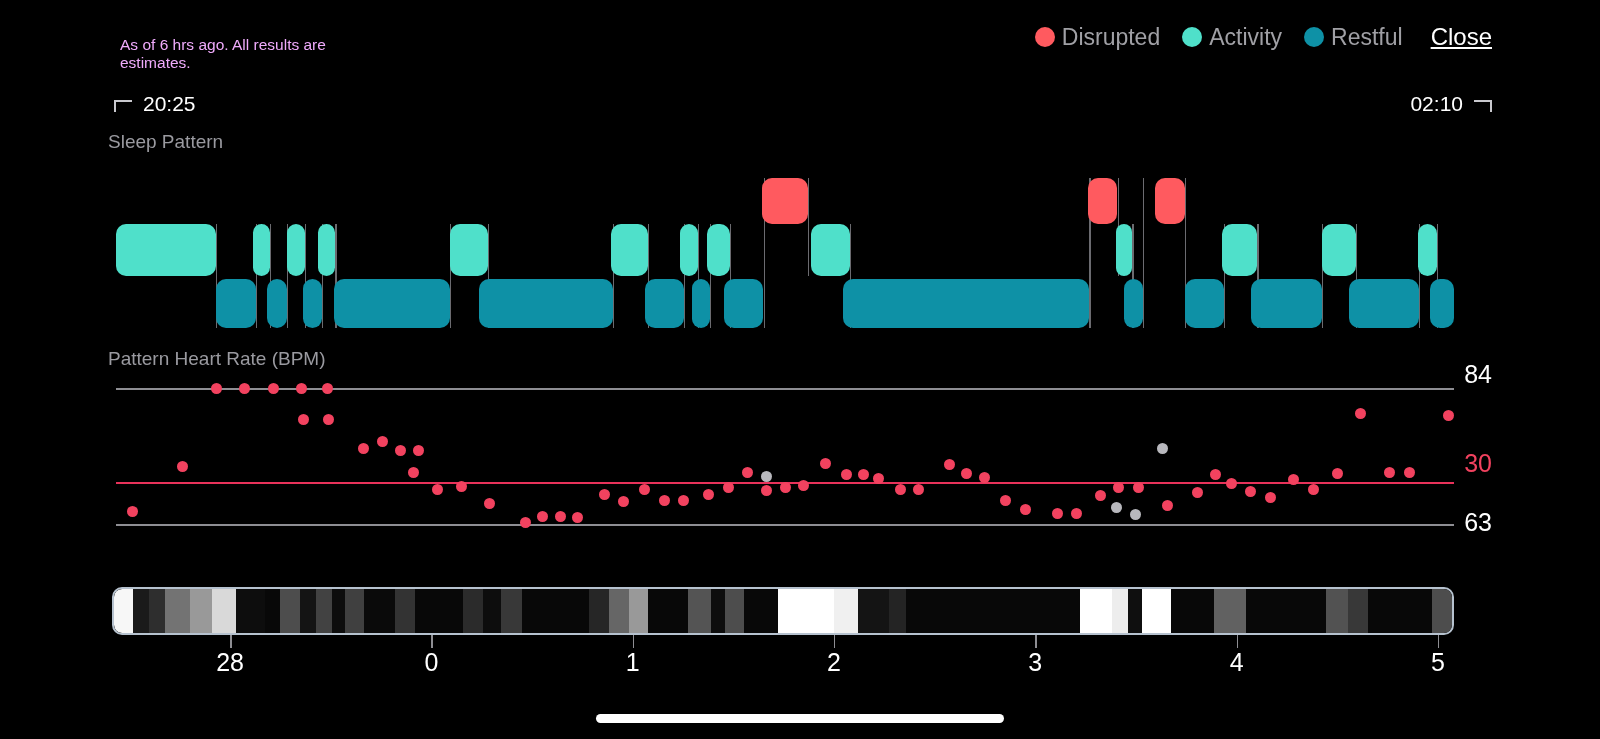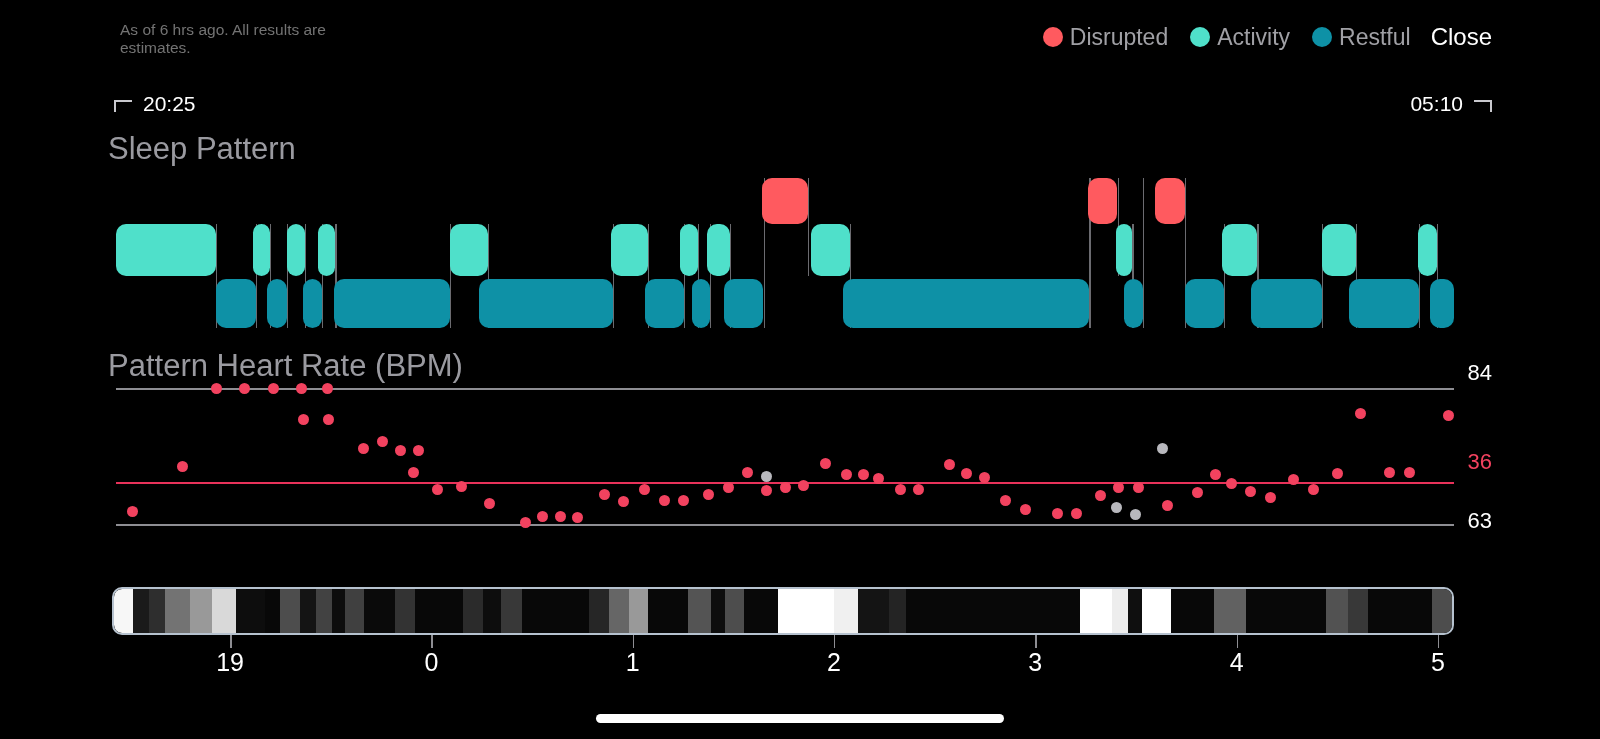--- a/index.html
+++ b/index.html
@@ -39,24 +39,24 @@
   .date-range {
     font-size: 34px;
     font-weight: 400;
     color: #ffffff;
     letter-spacing: 0.2px;
     line-height: 44px;
     white-space: nowrap;
   }
   .as-of {
     font-size: 15.5px;
-    color: #737373;
+    color: #f0abfc;
     line-height: 18px;
     margin-left: 12px;
-    margin-top: 7px;
+    margin-top: 22px;
     max-width: 260px;
   }
   .legend {
     position: absolute;
     right: 0;
     top: 9px;
     display: flex;
     align-items: center;
     gap: 0px;
   }
@@ -73,23 +73,24 @@
     margin-right: 7px;
   }
   .legend-label {
     font-size: 23px;
     color: #a0a0a5;
     white-space: nowrap;
   }
   .close-button {
     font-size: 24px;
     color: #ffffff;
-    margin-left: 20px;
+    margin-left: 28px;
     cursor: pointer;
     white-space: nowrap;
+    text-decoration: underline;
   }
 
   
   .time-row {
     position: absolute;
     left: 108px;
     right: 108px;
     top: 92px;
     height: 30px;
   }
@@ -117,21 +118,21 @@
     border-right: 2px solid #c9c9ce;
     border-top: 2px solid #c9c9ce;
     margin-left: 11px;
     margin-top: 4px;
   }
 
   
   .section-title {
     position: absolute;
     left: 108px;
-    font-size: 31px;
+    font-size: 19px;
     color: #9a9aa0;
     white-space: nowrap;
   }
   #sp-title { top: 131px; }
   #hr-title { top: 348px; }
   #sa-title { top: 549px; }
 
   
   .sleep-pattern {
     position: absolute;
@@ -170,21 +171,21 @@
   .hr-dot {
     position: absolute;
     width: 11px;
     height: 11px;
     border-radius: 50%;
     margin-left: -5.5px;
     margin-top: -5.5px;
   }
   .hr-axis-label {
     position: absolute;
-    font-size: 22px;
+    font-size: 25px;
     white-space: nowrap;
     text-align: center;
   }
   #hr-max { right: 108px; top: 360px; color: #ffffff; }
   #hr-avg { right: 108px; top: 449px; color: #f2425f; }
   #hr-min { right: 108px; top: 508px; color: #ffffff; }
 
   
   .activity-wrap {
     position: absolute;
@@ -272,21 +273,21 @@
       <div class="close-button">Close</div>
     </div>
   </div>
 
   <div class="time-row">
     <div class="time-left">
       <span class="bracket bracket-l"></span>
       <span>20:25</span>
     </div>
     <div class="time-right">
-      <span>05:10</span>
+      <span>02:10</span>
       <span class="bracket bracket-r"></span>
     </div>
   </div>
 
   <div class="section-title" id="sp-title">Sleep Pattern</div>
   <div class="sleep-pattern" id="sleep-pattern">
       <div class="sp-connector" style="left: 8%; top: 56px; height: 104px;"></div>
       <div class="sp-connector" style="left: 11%; top: 56px; height: 104px;"></div>
       <div class="sp-connector" style="left: 12%; top: 56px; height: 104px;"></div>
       <div class="sp-connector" style="left: 13.3%; top: 56px; height: 104px;"></div>
@@ -412,21 +413,21 @@
       <div class="hr-dot" style="left: 93%; top: 25.9048px; background: rgb(242, 66, 95);"></div>
       <div class="hr-dot" style="left: 95.2%; top: 84.1905px; background: rgb(242, 66, 95);"></div>
       <div class="hr-dot" style="left: 96.7%; top: 84.1905px; background: rgb(242, 66, 95);"></div>
       <div class="hr-dot" style="left: 99.6%; top: 27.2px; background: rgb(242, 66, 95);"></div>
       <div class="hr-dot" style="left: 48.6%; top: 88.0762px; background: rgb(184, 184, 189);"></div>
       <div class="hr-dot" style="left: 74.8%; top: 119.81px; background: rgb(184, 184, 189);"></div>
       <div class="hr-dot" style="left: 76.2%; top: 126.933px; background: rgb(184, 184, 189);"></div>
       <div class="hr-dot" style="left: 78.2%; top: 60.8762px; background: rgb(184, 184, 189);"></div>
     </div>
   <div class="hr-axis-label" id="hr-max">84</div>
-  <div class="hr-axis-label" id="hr-avg">36</div>
+  <div class="hr-axis-label" id="hr-avg">30</div>
   <div class="hr-axis-label" id="hr-min">63</div>
 
   <div class="activity-wrap">
     <div class="activity-inner" id="activity-inner">
         <div class="act-band" style="left: 0%; width: 1.4%; background: rgb(247, 247, 247);"></div>
         <div class="act-band" style="left: 1.4%; width: 1.2%; background: rgb(26, 26, 26);"></div>
         <div class="act-band" style="left: 2.6%; width: 1.2%; background: rgb(46, 46, 46);"></div>
         <div class="act-band" style="left: 3.8%; width: 1.9%; background: rgb(115, 115, 115);"></div>
         <div class="act-band" style="left: 5.7%; width: 1.6%; background: rgb(153, 153, 153);"></div>
         <div class="act-band" style="left: 7.3%; width: 1.8%; background: rgb(217, 217, 217);"></div>
@@ -466,21 +467,21 @@
         <div class="act-band" style="left: 84.6%; width: 6%; background: rgb(8, 8, 8);"></div>
         <div class="act-band" style="left: 90.6%; width: 1.6%; background: rgb(82, 82, 82);"></div>
         <div class="act-band" style="left: 92.2%; width: 1.5%; background: rgb(56, 56, 56);"></div>
         <div class="act-band" style="left: 93.7%; width: 4.8%; background: rgb(8, 8, 8);"></div>
         <div class="act-band" style="left: 98.5%; width: 1.5%; background: rgb(77, 77, 77);"></div>
       </div>
   </div>
 
   <div class="xaxis" id="xaxis">
       <div class="xtick" style="left: 8.8%;"></div>
-      <div class="xlabel" style="left: 8.8%;">19</div>
+      <div class="xlabel" style="left: 8.8%;">28</div>
       <div class="xtick" style="left: 23.8%;"></div>
       <div class="xlabel" style="left: 23.8%;">0</div>
       <div class="xtick" style="left: 38.8%;"></div>
       <div class="xlabel" style="left: 38.8%;">1</div>
       <div class="xtick" style="left: 53.8%;"></div>
       <div class="xlabel" style="left: 53.8%;">2</div>
       <div class="xtick" style="left: 68.8%;"></div>
       <div class="xlabel" style="left: 68.8%;">3</div>
       <div class="xtick" style="left: 83.8%;"></div>
       <div class="xlabel" style="left: 83.8%;">4</div>

